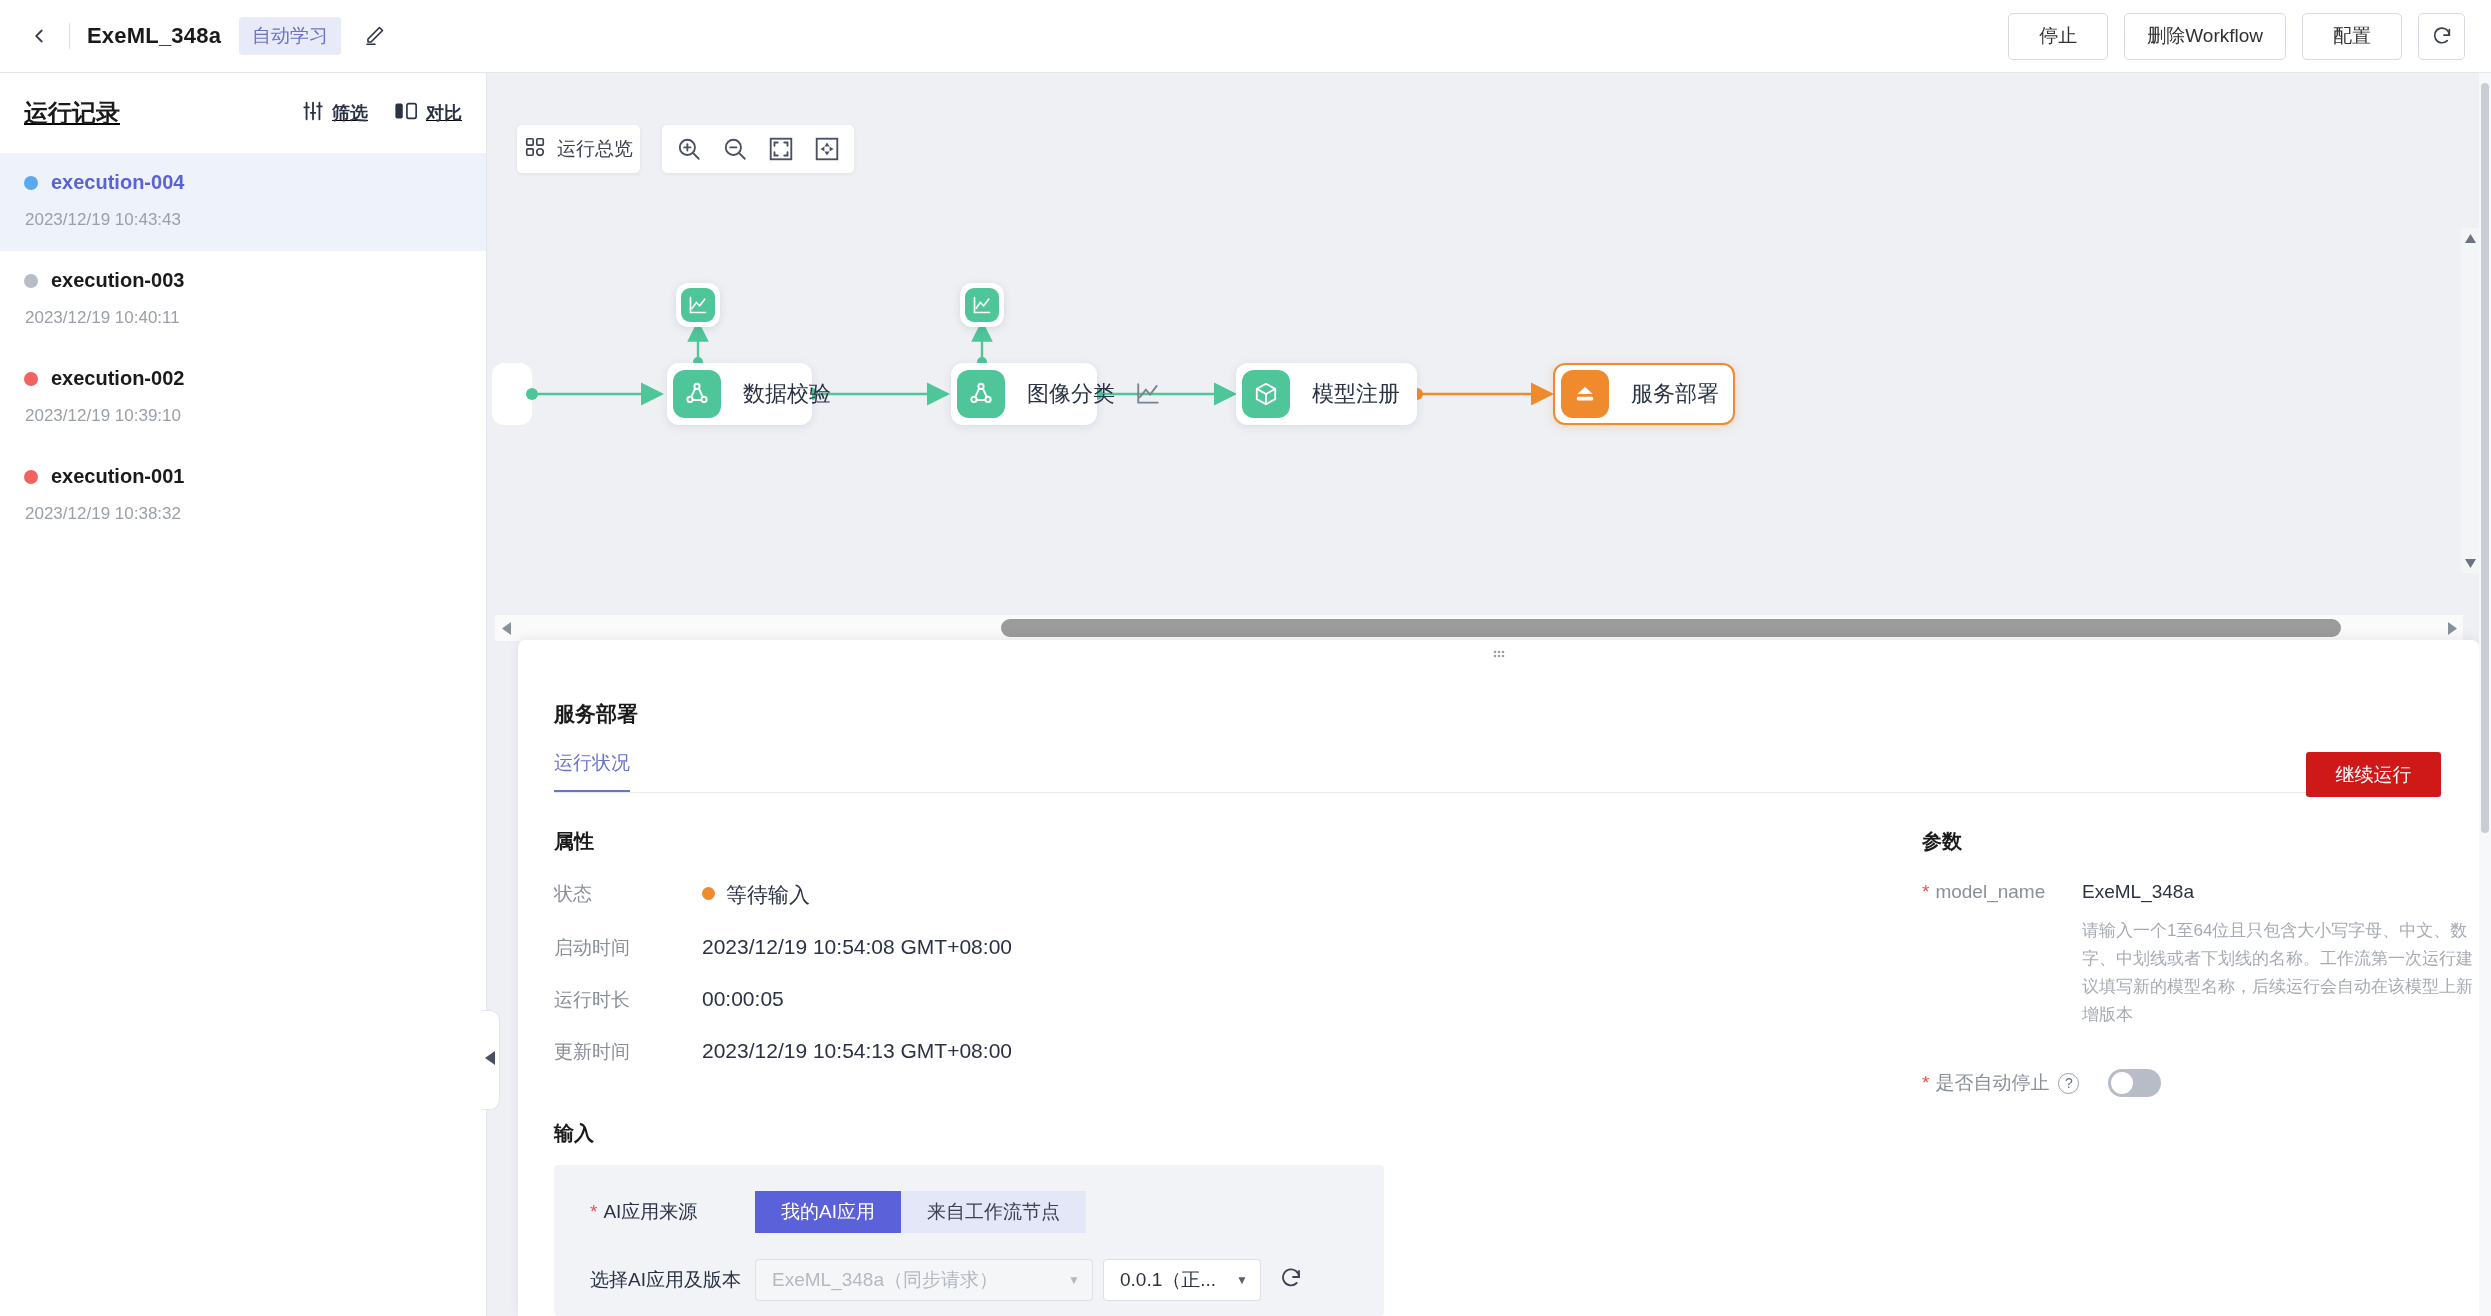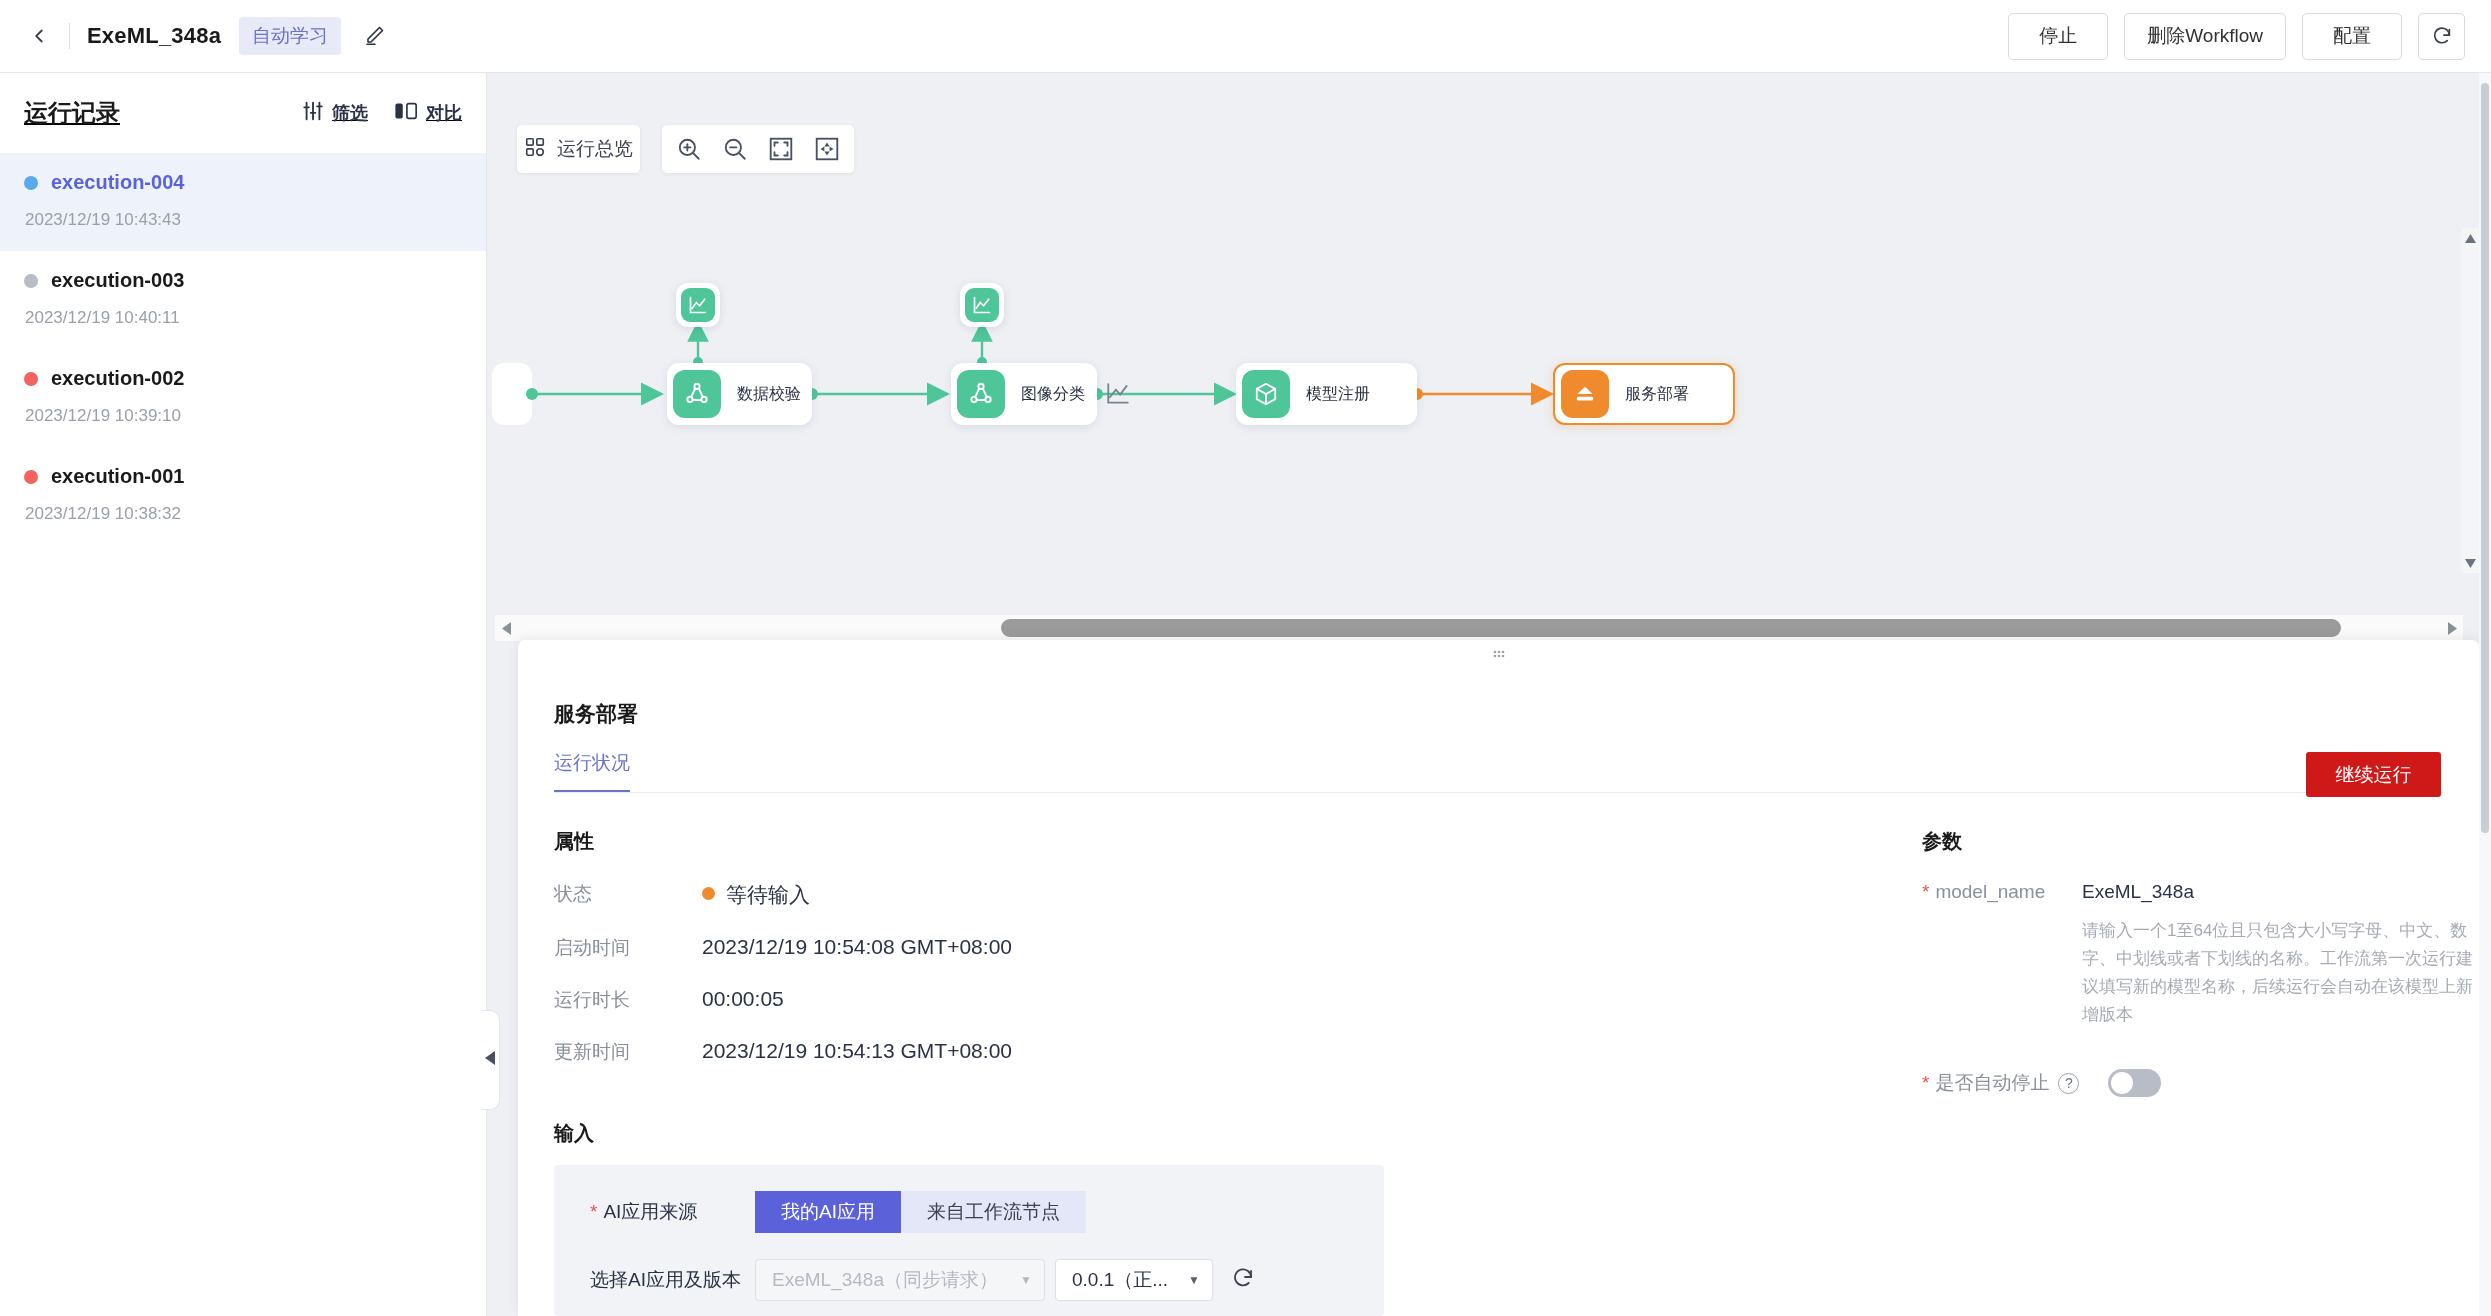--- a/index.html
+++ b/index.html
@@ -93,21 +93,21 @@
     position: absolute; height: 62px; background: #fff; border-radius: 12px;
     display: flex; align-items: center; padding: 0 6px;
     box-shadow: 0 2px 10px rgba(40,50,80,.10);
   }
   .node.selected { border: 2px solid #ef8b2c; box-shadow: 0 2px 10px rgba(239,139,44,.25); }
   .node-icon {
     width: 48px; height: 48px; border-radius: 12px; background: #4fc59a;
     display: flex; align-items: center; justify-content: center; flex: 0 0 auto;
   }
   .node-icon.orange { background: #ef8b2c; }
-  .node-label { font-size: 16px; color: #2b3245; margin-left: 16px; white-space: nowrap; }
+  .node-label { font-size: 22px; color: #2b3245; margin-left: 22px; white-space: nowrap; }
   .node-metric { margin-left: 20px; display: flex; align-items: center; }
 
   .metric-box {
     position: absolute; width: 44px; height: 44px; background: #fff; border-radius: 12px;
     display: flex; align-items: center; justify-content: center;
     box-shadow: 0 2px 8px rgba(40,50,80,.12);
   }
   .metric-inner { width: 34px; height: 34px; border-radius: 9px; background: #4fc59a;
     display: flex; align-items: center; justify-content: center; }
 
@@ -569,21 +569,21 @@
           <span class="req-star">*</span><span>AI应用来源</span>
         </div>
         <div class="seg-group">
           <div class="seg active">我的AI应用</div>
           <div class="seg">来自工作流节点</div>
         </div>
       </div>
 
       <div class="in-row" style="padding-top:26px;">
         <div class="in-label">选择AI应用及版本</div>
-        <div class="select" style="width:290px;">
+        <div class="select" style="width:338px;">
           <span>ExeML_348a（同步请求）</span>
           <span class="caret">▼</span>
         </div>
         <div class="select enabled" style="width:158px; margin-left:10px;">
           <span>0.0.1（正...</span>
           <span class="caret">▼</span>
         </div>
         <div class="refresh-ic">
           <svg width="24" height="24" viewBox="0 0 24 24" fill="none" stroke="#3d4250" stroke-width="1.8" stroke-linecap="round">
             <path d="M20 11a8 8 0 1 0-2.3 6"></path>

